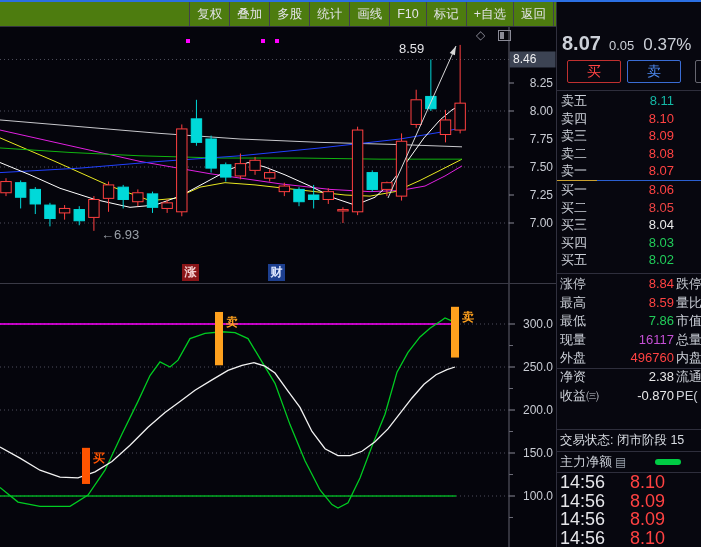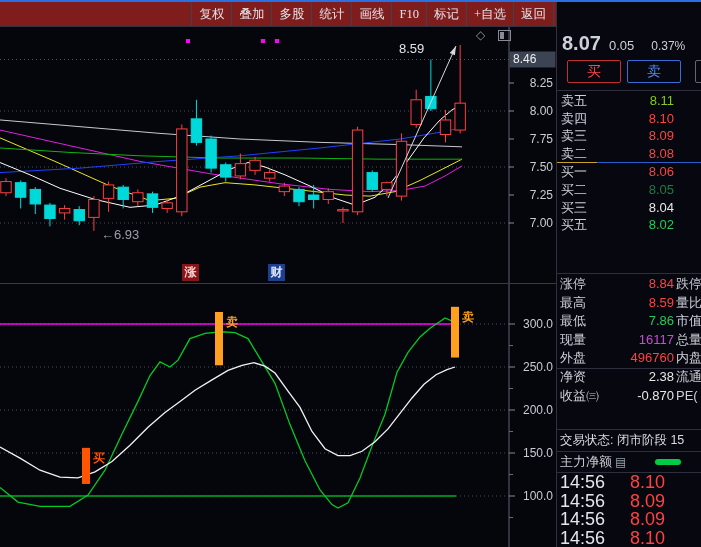--- a/index.html
+++ b/index.html
@@ -1,21 +1,21 @@
 <!DOCTYPE html>
 <html><head>
 <meta charset="utf-8">
 <style>
   * { margin:0; padding:0; box-sizing:border-box; }
   html,body { width:701px; height:547px; background:#05050c; overflow:hidden;
     font-family:"Liberation Sans","DejaVu Sans",sans-serif; position:relative; }
   .abs { position:absolute; }
   
   #accent-border { left:0; top:0; width:701px; height:2px; background:#2b6fe3; }
-  #topbar { left:0; top:2px; width:556px; height:25px; background:#7f1d1d; border-bottom:1px solid #33333f;font-family:Liberation Serif, serif; }
+  #topbar { left:0; top:2px; width:556px; height:25px; background:#4d7c0f; border-bottom:1px solid #33333f; }
   #toolbar-buttons { position:absolute; right:2px; top:0; height:24px; display:flex; }
   .tb-btn { height:24px; line-height:24px; padding:0 7px; font-size:12.5px; color:#e3e3e8;
     border-left:1px solid #40404e; cursor:default; white-space:nowrap; }
   .tb-btn:last-child { border-right:1px solid #40404e; }
   
   #chart-upper, #chart-lower { position:absolute; left:0; }
   #chart-upper { top:27px; }
   #chart-lower { top:284px; }
   #panel-divider { left:0; top:283px; width:556px; height:1px; background:#3a3a46; }
   .stamp { position:absolute; width:17px; height:17px; font-size:12px; line-height:17px;
@@ -28,21 +28,21 @@
   
   #right-panel { left:556px; top:2px; width:145px; height:545px; background:#07070f;
     border-left:1px solid #30303e; overflow:hidden; color:#ccd0d8; }
   .rp { position:absolute; left:0; width:144px; }
   #stock-header { top:3px; height:22px; line-height:22px; padding-left:5px; font-size:14px; white-space:nowrap; }
   #stock-name { color:#f5f533; font-weight:bold; }
   #stock-code { color:#f0f0f0; margin-left:4px; }
   #quote-row { top:27px; height:28px; line-height:28px; padding-left:5px; white-space:nowrap; }
   #quote-price { font-size:20px; font-weight:bold; }
   #quote-change { font-size:13px; margin-left:8px; }
-  #quote-pct { font-size:12px; margin-left:17px; }
+  #quote-pct { font-size:17px; margin-left:9px; }
   #trade-row { top:55px; height:32px; }
   .trade-btn { position:absolute; top:3px; width:54px; height:23px; line-height:21px; text-align:center;
     font-size:14px; background:transparent; border-radius:2px; }
   #buy-button { left:10px; border:1px solid #c03030; color:#ff4444; }
   #sell-button { left:70px; border:1px solid #3a6cd4; color:#4d8af0; }
   #partial-button { left:138px; width:30px; border:1px solid #666670; color:#ccc; }
   .hsep { position:absolute; left:0; width:144px; height:1px; background:#2e2e3c; }
   #order-book { top:90px; height:181px; }
   .ob-row { position:relative; height:17.6px; line-height:17.6px; font-size:13px; }
   .ob-label { position:absolute; left:4px; color:#ccd0d8; }
@@ -262,49 +262,57 @@
   </div>
   <div class="rp" id="trade-row">
     <div class="trade-btn" id="buy-button">买</div>
     <div class="trade-btn" id="sell-button">卖</div>
     <div class="trade-btn" id="partial-button"></div>
   </div>
   <div class="hsep" style="top:88px"></div>
   <div class="rp" id="order-book">
       <div class="ob-row">
         <span class="ob-label">卖五</span>
-        <span class="ob-price" style="color: #84cc16;">8.11</span>
+        <span class="ob-price" style="color: #14b8a6;">8.11</span>
       </div>
       <div class="ob-row">
         <span class="ob-label">卖四</span>
         <span class="ob-price" style="color: rgb(255, 66, 66);">8.10</span>
       </div>
       <div class="ob-row">
         <span class="ob-label">卖三</span>
         <span class="ob-price" style="color: rgb(255, 66, 66);">8.09</span>
       </div>
       <div class="ob-row">
         <span class="ob-label">卖二</span>
         <span class="ob-price" style="color: rgb(255, 66, 66);">8.08</span>
+      </div>
+      <div class="ob-row">
+        <span class="ob-label">卖一</span>
+        <span class="ob-price" style="color: rgb(255, 66, 66);">8.07</span>
       </div>
       <div class="" id="book-divider">
         <div class="seg-orange"></div>
         <div class="seg-blue"></div>
       </div>
       <div class="ob-row">
         <span class="ob-label">买一</span>
         <span class="ob-price" style="color: rgb(255, 66, 66);">8.06</span>
       </div>
       <div class="ob-row">
         <span class="ob-label">买二</span>
-        <span class="ob-price" style="color: #15803d; margin-left: 43px;">8.05</span>
+        <span class="ob-price" style="color: #ef4444; margin-left: 43px;">8.05</span>
       </div>
       <div class="ob-row">
         <span class="ob-label">买三</span>
         <span class="ob-price" style="color: rgb(232, 232, 232);">8.04</span>
+      </div>
+      <div class="ob-row">
+        <span class="ob-label">买四</span>
+        <span class="ob-price" style="color: rgb(33, 204, 90);">8.03</span>
       </div>
       <div class="ob-row">
         <span class="ob-label">买五</span>
         <span class="ob-price" style="color: rgb(33, 204, 90);">8.02</span>
       </div>
     </div>
   <div class="hsep" style="top:271px"></div>
   <div class="rp" id="stats-list">
       <div class="st-row">
         <span class="st-label">涨停</span>

